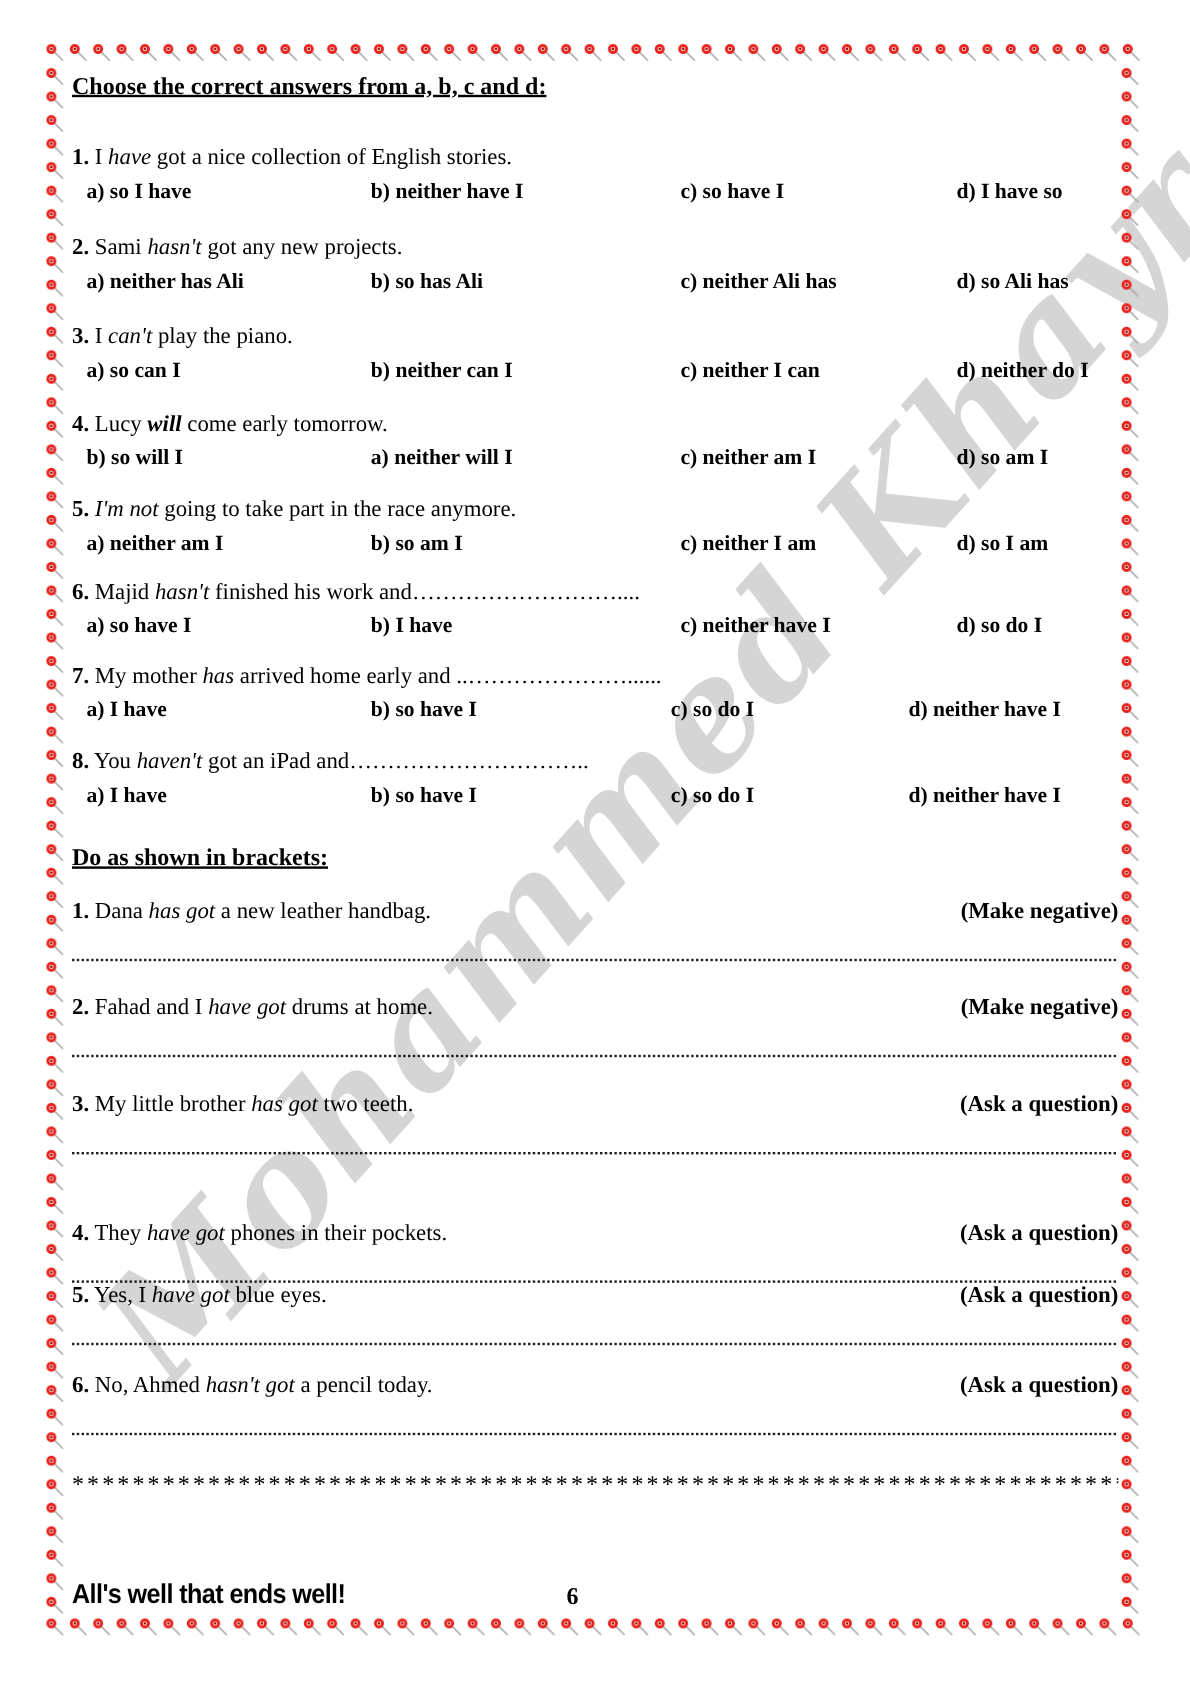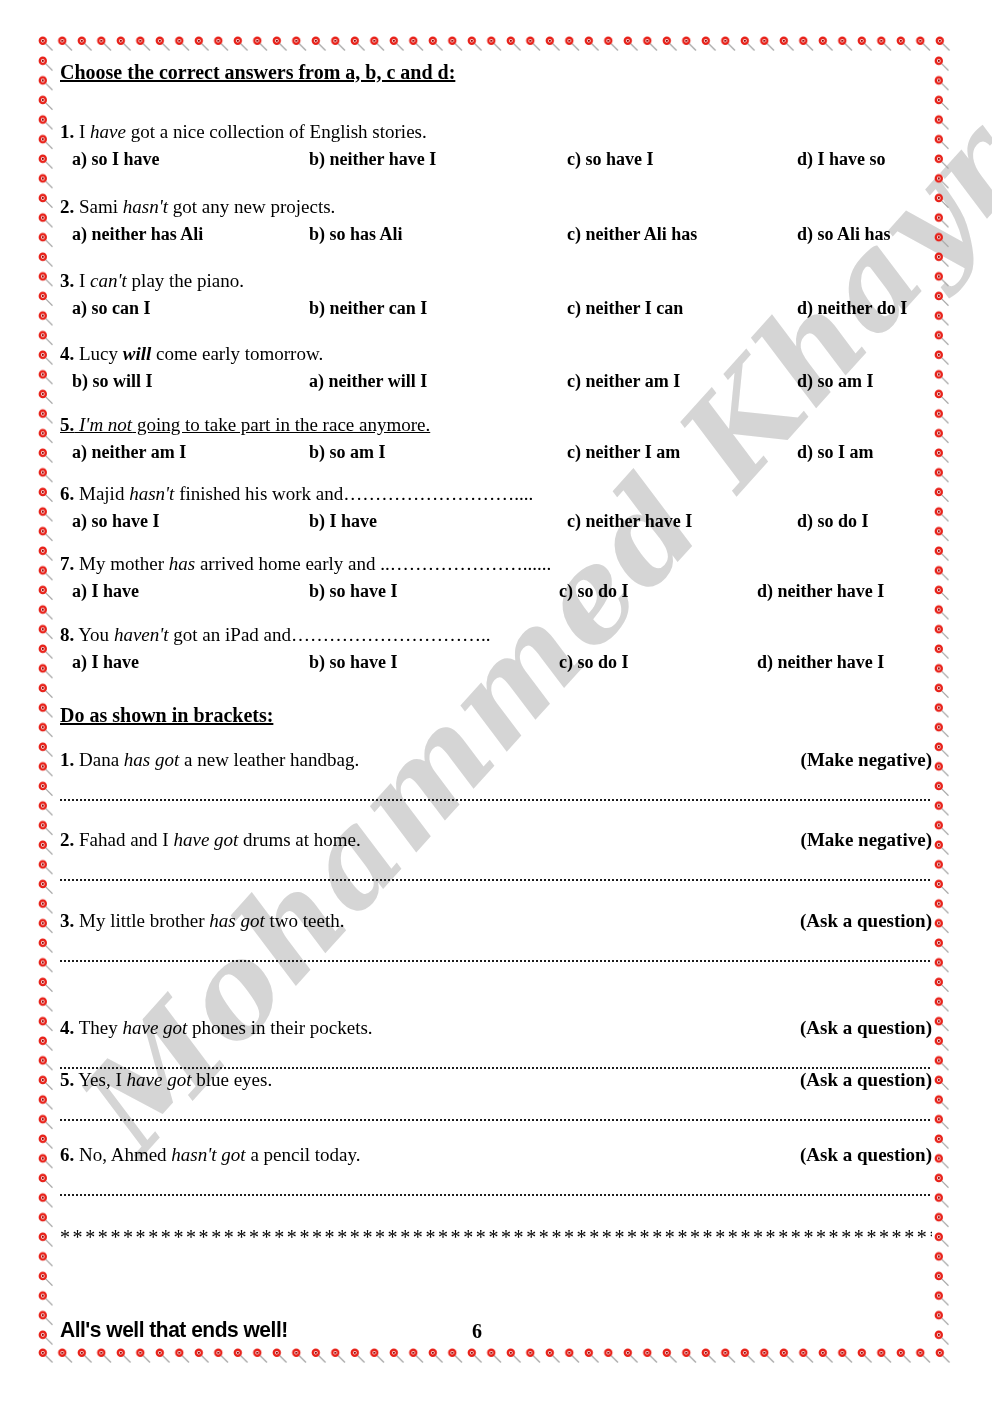--- a/index.html
+++ b/index.html
@@ -24,21 +24,21 @@
   
   .content{position:absolute;left:60px;top:0;width:872px;height:1403px;z-index:2;}
   .sec-title{
     position:absolute;left:0;font-size:20px;font-weight:bold;
     text-decoration:underline;text-decoration-thickness:2px;white-space:pre;
   }
   .t1{top:61px;}
   .t2{top:704px;}
   .q{position:absolute;left:0;width:872px;margin-top:16px;}
   .q1{top:104px;} .q2{top:179px;} .q3{top:253px;} .q4{top:326px;}
-  .q5{top:397px;text-decoration:underline;} .q6{top:466px;} .q7{top:536px;} .q8{top:607px;}
+  .q5{top:397px;} .q6{top:466px;} .q7{top:536px;} .q8{top:607px;}
   .stem{font-size:19px;line-height:24px;white-space:pre-wrap;}
   .stem .num{font-weight:bold;}
   .stem .kw{font-style:italic;}
   .stem .kw-b{font-style:italic;font-weight:bold;}
   .opts{
     position:absolute;left:12px;top:27px;width:872px;display:grid;
     grid-template-columns:237px 258px 230px auto;
     font-size:18px;font-weight:bold;line-height:24px;white-space:pre;
   }
   .opts-tight{grid-template-columns:237px 250px 198px auto;}

